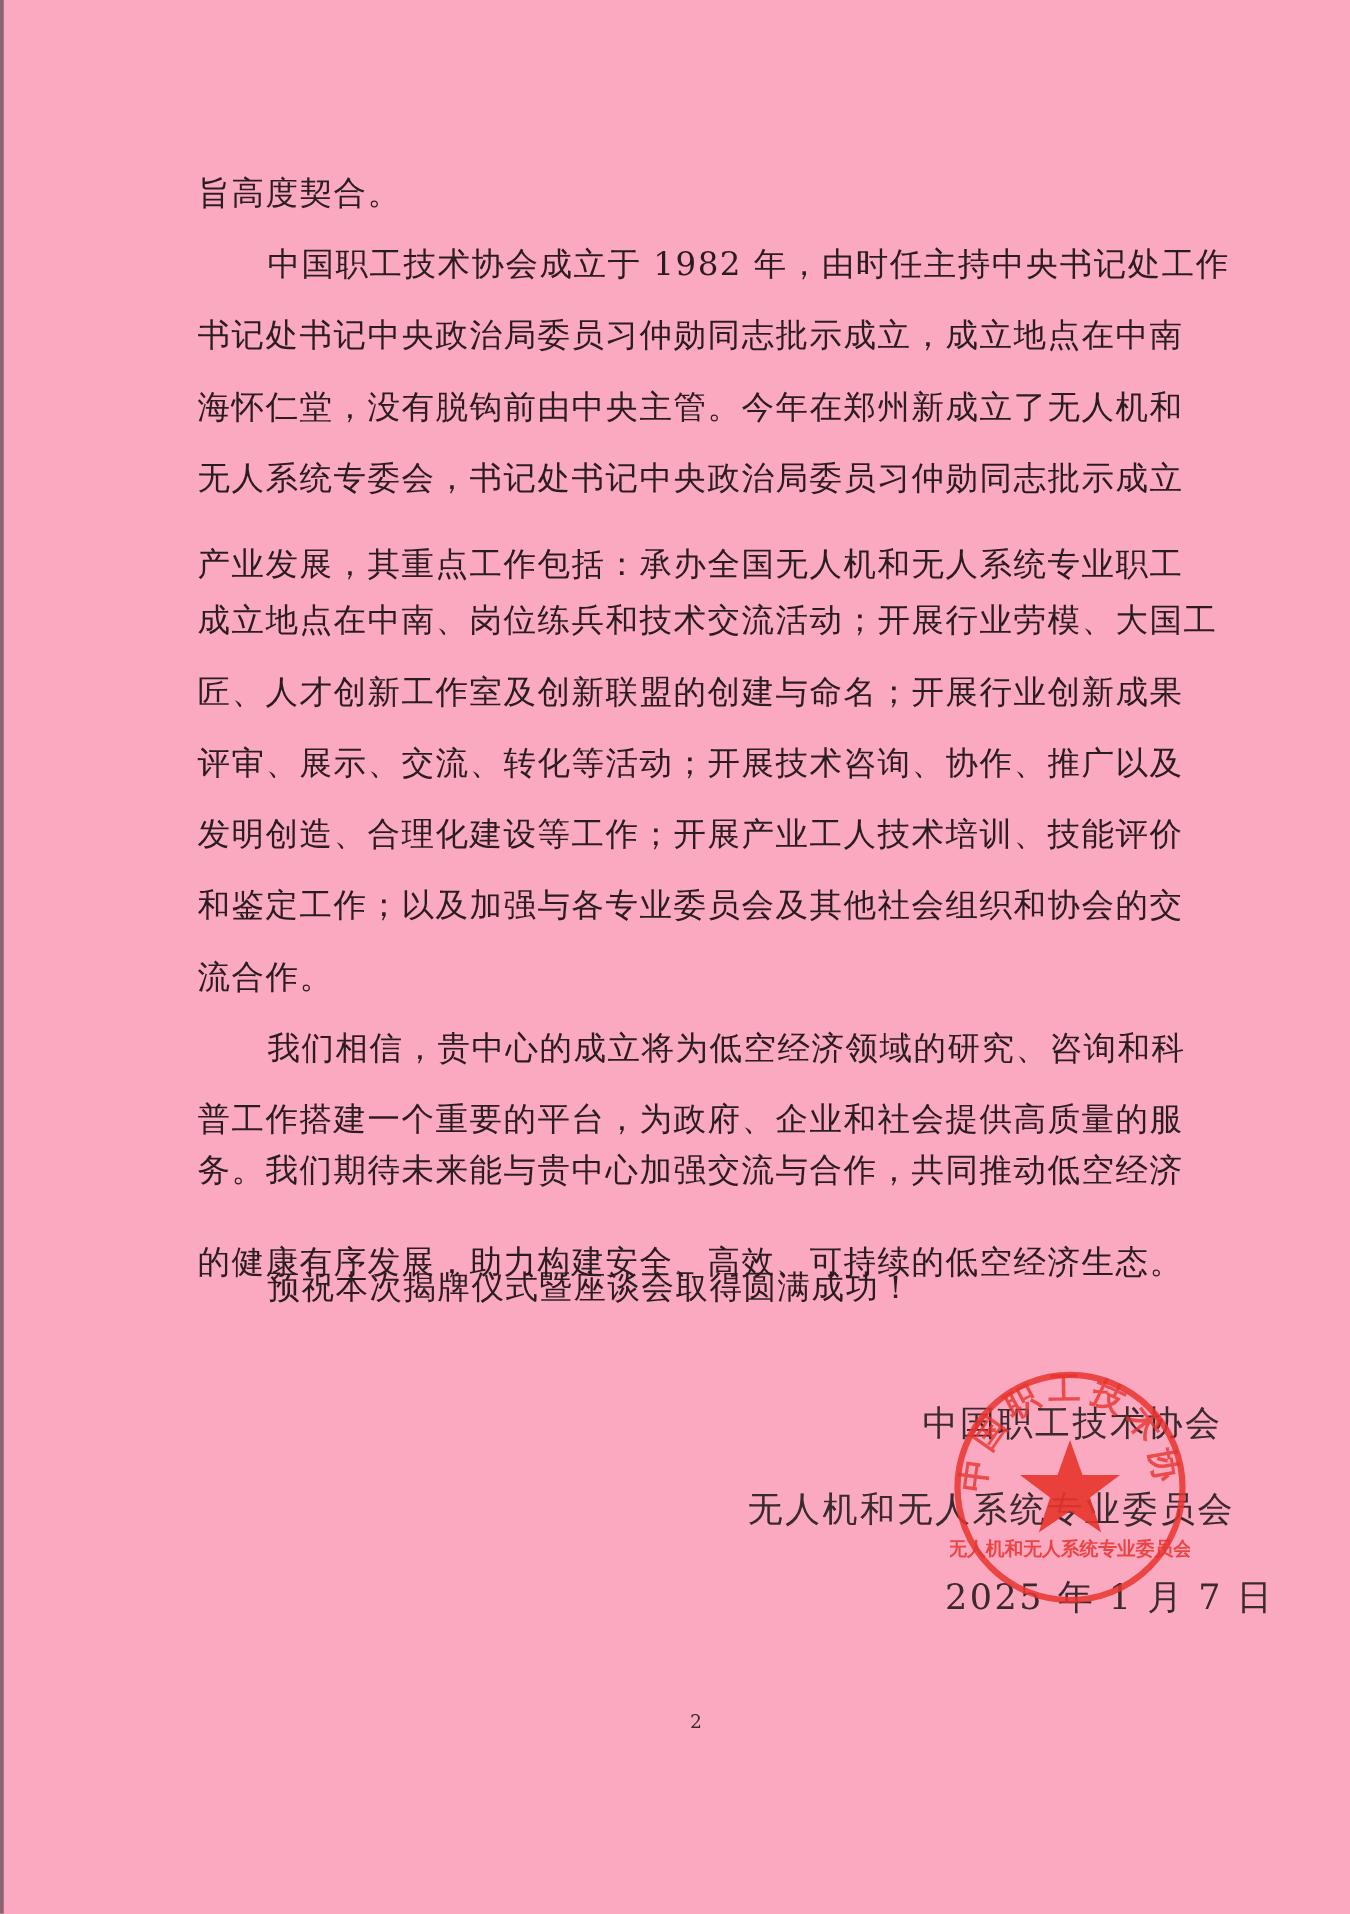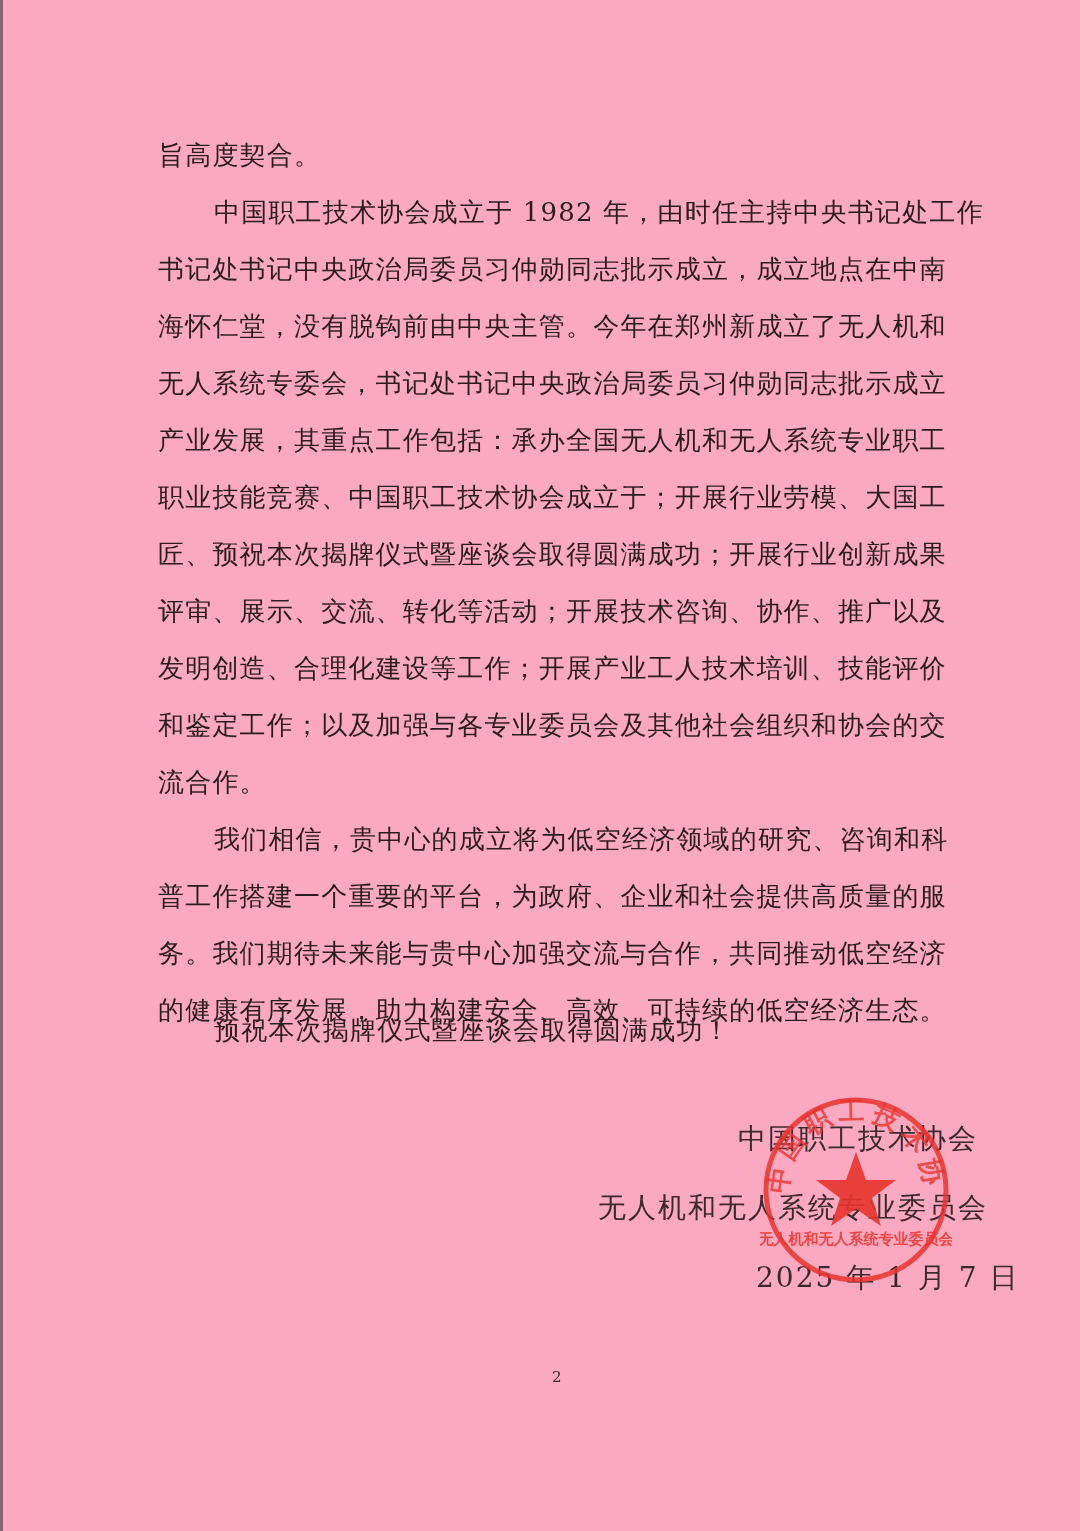--- a/index.html
+++ b/index.html
@@ -60,31 +60,31 @@
 
 <div class="edge-left"></div>
 
 <div class="page">
   <div class="line" style="top:0px">旨高度契合。</div>
 
   <div class="line indent" style="top:57px">中国职工技术协会成立于 1982 年，由时任主持中央书记处工作</div>
   <div class="line" style="top:114px">书记处书记中央政治局委员习仲勋同志批示成立，成立地点在中南</div>
   <div class="line" style="top:171px">海怀仁堂，没有脱钩前由中央主管。今年在郑州新成立了无人机和</div>
   <div class="line" style="top:228px">无人系统专委会，书记处书记中央政治局委员习仲勋同志批示成立</div>
-  <div class="line" style="top:285px">产业发展，其重点工作包括：承办全国无人机和无人系统专业职工</div>
-  <div class="line" style="top:342px">职业技能竞赛、中国职工技术协会成立于；开展行业劳模、大国工</div>
-  <div class="line" style="top:399px">匠、预祝本次揭牌仪式暨座谈会取得圆满成功；开展行业创新成果</div>
+  <div class="line" style="top:297px">产业发展，其重点工作包括：承办全国无人机和无人系统专业职工</div>
+  <div class="line" style="top:342px">成立地点在中南、岗位练兵和技术交流活动；开展行业劳模、大国工</div>
+  <div class="line" style="top:399px">匠、人才创新工作室及创新联盟的创建与命名；开展行业创新成果</div>
   <div class="line" style="top:456px">评审、展示、交流、转化等活动；开展技术咨询、协作、推广以及</div>
   <div class="line" style="top:513px">发明创造、合理化建设等工作；开展产业工人技术培训、技能评价</div>
   <div class="line" style="top:570px">和鉴定工作；以及加强与各专业委员会及其他社会组织和协会的交</div>
   <div class="line" style="top:627px">流合作。</div>
 
   <div class="line indent" style="top:684px">我们相信，贵中心的成立将为低空经济领域的研究、咨询和科</div>
   <div class="line" style="top:741px">普工作搭建一个重要的平台，为政府、企业和社会提供高质量的服</div>
-  <div class="line" style="top:798px">务。我们期待未来能与贵中心加强交流与合作，共同推动低空经济</div>
+  <div class="line" style="top:782px">务。我们期待未来能与贵中心加强交流与合作，共同推动低空经济</div>
   <div class="line" style="top:855px">的健康有序发展，助力构建安全、高效、可持续的低空经济生态。</div>
 
   <div class="line indent" style="top:875px">预祝本次揭牌仪式暨座谈会取得圆满成功！</div>
 </div>
 
 <div class="sig" style="left:738px; top:1121px;">中国职工技术协会</div>
 <div class="sig" style="left:598px; top:1190px;">无人机和无人系统专业委员会</div>
 <div class="sig" style="left:756px; top:1260px;">2025 年 1 月 7 日</div>
 
 <svg class="seal" viewBox="0 0 192 192">

